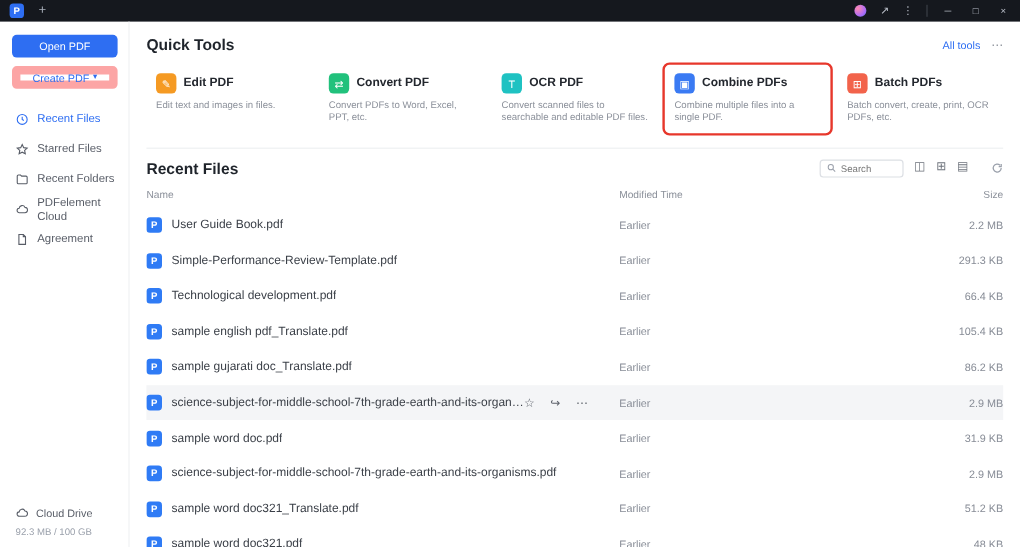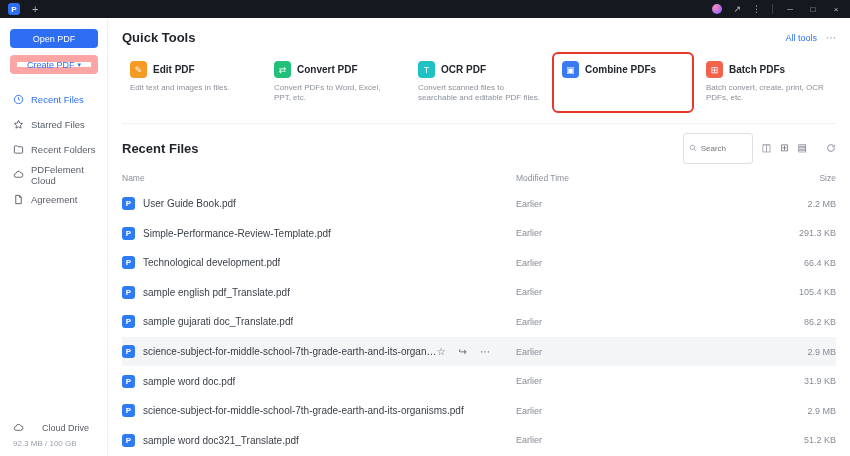--- a/index.html
+++ b/index.html
@@ -20,21 +20,21 @@
   
   .app { display:flex; height:438px;justify-content:space-between; }
   .sidebar { width:108px; flex:none; border-right:1px solid #f1f2f4; display:flex; flex-direction:column; padding-top:11px; }
   .btn-open { display:block; margin:0 10px 7px; width:88px; height:19px; background:#2e6ef2; color:#fff; font-size:9px; border:none; border-radius:4px; cursor:pointer; font-family:inherit; }
   .btn-create { display:flex; align-items:center; justify-content:center; gap:3px; margin:0 10px 13px; width:88px; height:19px; background:#fff; color:#2e6ef2; font-size:9px; border:7px solid #fca5a5; border-radius:4px; cursor:pointer; font-family:inherit; }
   .caret { font-size:7px; line-height:1; }
   .sb-item { display:flex; align-items:center; gap:7px; height:25px; padding-left:13px; font-size:9.5px; color:#585d67; cursor:pointer; }
   .sb-item.active { color:#2e6ef2; }
   .sb-item svg { width:11px; height:11px; flex:none; }
   .sb-bottom { margin-top:auto; padding:0 13px 8px; }
-  .sb-cloud { display:flex; align-items:center; gap:18px; font-size:9px; color:#585d67; margin-bottom:6px; cursor:pointer; }
+  .sb-cloud { display:flex; align-items:center; gap:6px; font-size:9px; color:#585d67; margin-bottom:6px; cursor:pointer; }
   .sb-cloud svg { width:11px; height:11px; }
   .sb-storage { font-size:8px; color:#9aa0ab; }
 
   
   .main { flex:1; min-width:0; padding:0 14px; display:flex; flex-direction:column; }
   .qt-header { display:flex; align-items:center; justify-content:space-between; margin-top:12px; }
   .qt-title, .rf-title { font-size:13px; font-weight:bold; color:#1f242b; }
   .qt-right { display:flex; align-items:center; gap:9px; }
   .all-tools { color:#2e6ef2; font-size:9px; cursor:pointer; }
   .qt-more { color:#8a8f99; font-size:10px; cursor:pointer; }
@@ -42,21 +42,21 @@
   .cards { display:flex; gap:6px; margin-top:9px; padding-bottom:12px; border-bottom:1px solid #eef0f2; }
   .card { flex:1; padding:7px 8px; border-radius:4px; cursor:pointer; }
   .card.hl { outline:2px solid #e7372b; outline-offset:0; }
   .card-head { display:flex; align-items:center; gap:6px; }
   .card-icon { width:17px; height:17px; border-radius:4px; color:#fff; font-size:9px; display:inline-flex; align-items:center; justify-content:center; flex:none; }
   .card-title { font-size:10px; font-weight:bold; color:#23272e; white-space:nowrap; }
   .card-desc { font-size:8px; color:#8b909a; margin-top:5px; line-height:1.3; }
 
   .rf-header { display:flex; align-items:center; justify-content:space-between; margin-top:9px; }
   .rf-tools { display:flex; align-items:center; gap:9px; }
-  .search { display:flex; align-items:center; gap:4px; border:1px solid #dcdfe4; border-radius:3px; height:31px; padding:0 5px; width:70px; }
+  .search { display:flex; align-items:center; gap:4px; border:1px solid #dcdfe4; border-radius:3px; height:15px; padding:0 5px; width:70px; }
   .search svg { width:8px; height:8px; flex:none; color:#9aa0ab; }
   .search input { border:none; outline:none; width:100%; font-size:8px; color:#555; background:transparent; font-family:inherit; }
   .view-ic { color:#6f747d; font-size:10px; line-height:1; cursor:pointer; }
   .refresh { color:#9aa0ab; margin-left:10px; cursor:pointer; display:inline-flex; }
   .refresh svg { width:10px; height:10px; }
 
   .thead { display:flex; align-items:center; height:22px; margin-top:3px; font-size:8.5px; color:#8b909a; }
   .col-name { flex:1; min-width:0; }
   .col-mod { width:248px; flex:none; }
   .col-size { width:72px; flex:none; text-align:right; }
@@ -174,20 +174,21 @@
           <span class="card-icon" style="background-color: rgb(31, 194, 194);">T</span>
           <span class="card-title">OCR PDF</span>
         </div>
         <div class="card-desc">Convert scanned files to searchable and editable PDF files.</div>
       </div>
       <div class="card hl">
         <div class="card-head">
           <span class="card-icon" style="background-color: rgb(58, 122, 243);">▣</span>
           <span class="card-title">Combine PDFs</span>
         </div>
+        <div class="card-desc">Combine multiple files into a single PDF.</div>
       </div>
       <div class="card">
         <div class="card-head">
           <span class="card-icon" style="background-color: rgb(242, 99, 75);">⊞</span>
           <span class="card-title">Batch PDFs</span>
         </div>
         <div class="card-desc">Batch convert, create, print, OCR PDFs, etc.</div>
       </div>
     </div>
 

